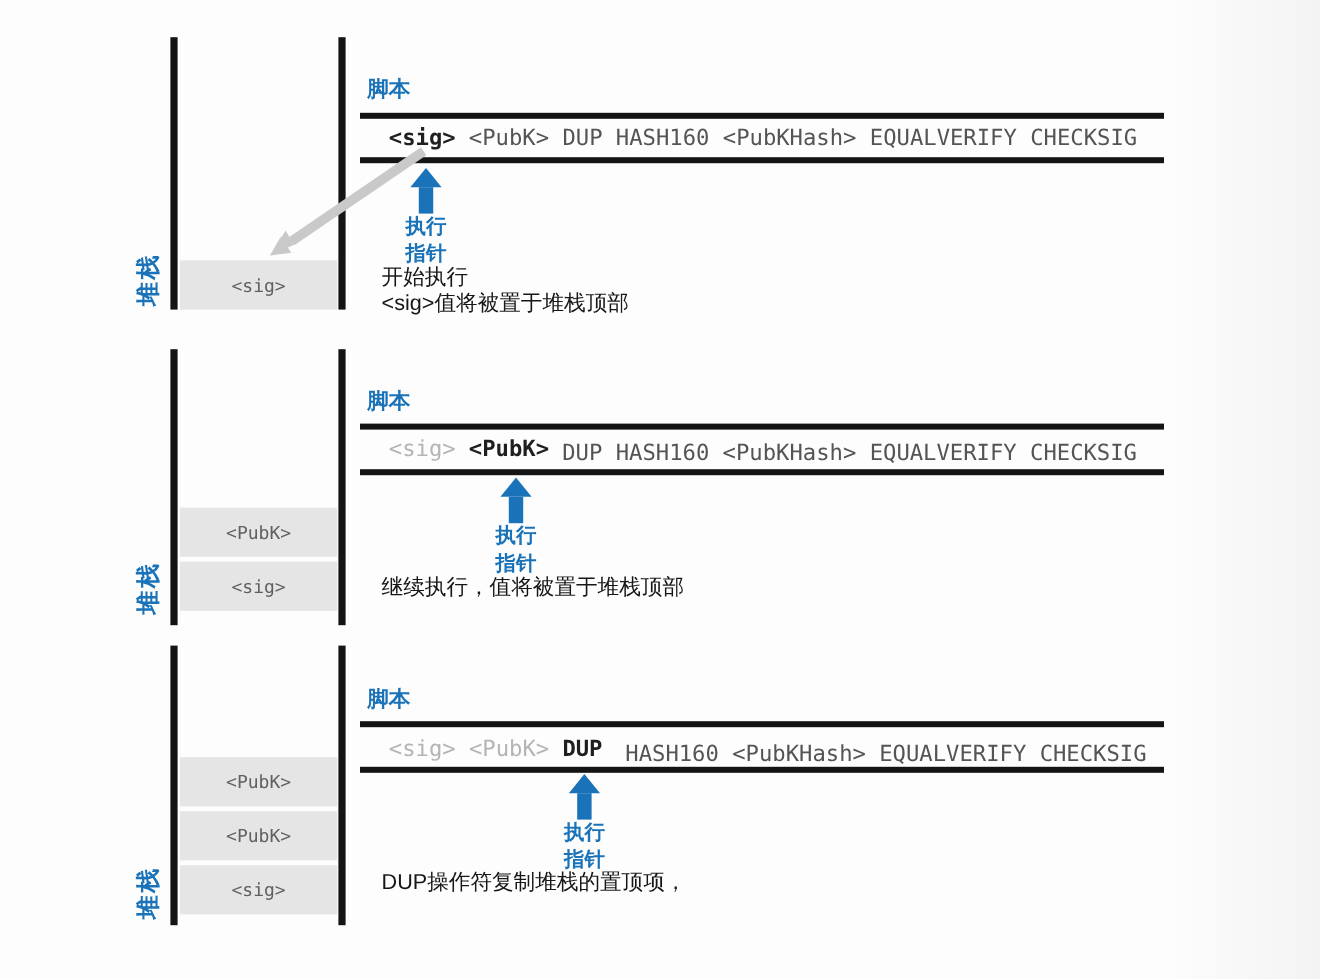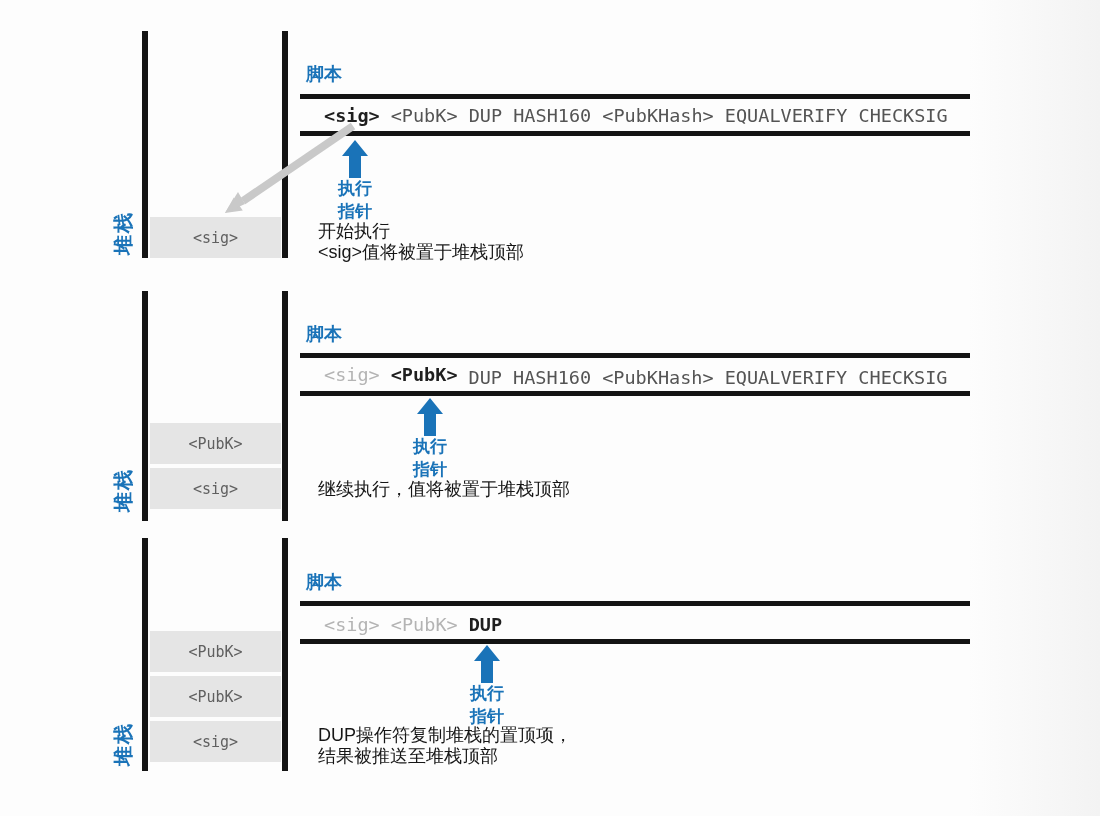--- a/index.html
+++ b/index.html
@@ -155,31 +155,31 @@
       </div>
     <div class="stack-box" style="top:721px">
         <span>&lt;sig&gt;</span>
       </div>
 
     <div class="script-title" style="top:570px">脚本</div>
     <div class="hline" style="top:601px"></div>
     <div class="script-text" style="top:613px">
       <span class="op-done">&lt;sig&gt; &lt;PubK&gt;</span>
       <span class="op-current">DUP</span>
+      <span class="op-rest" style="top:4px;margin-left:8px">HASH160 &lt;PubKHash&gt; EQUALVERIFY CHECKSIG</span>
     </div>
     <div class="hline" style="top:639px"></div>
 
     <div class="ptr-arrow" style="left:474px;top:645px">
       <div class="head"></div>
         <div class="shaft"></div>
     </div>
     <div class="ptr-label" style="left:452px;top:682px">
       <div>执行</div>
       <div>指针</div>
     </div>
 
     <div class="caption" style="top:725px">
       <div>DUP操作符复制堆栈的置顶项，</div>
-      <div>结果被推送至堆栈顶部</div>
     </div>
   </div>
 
 </div>
 
 </body></html>

